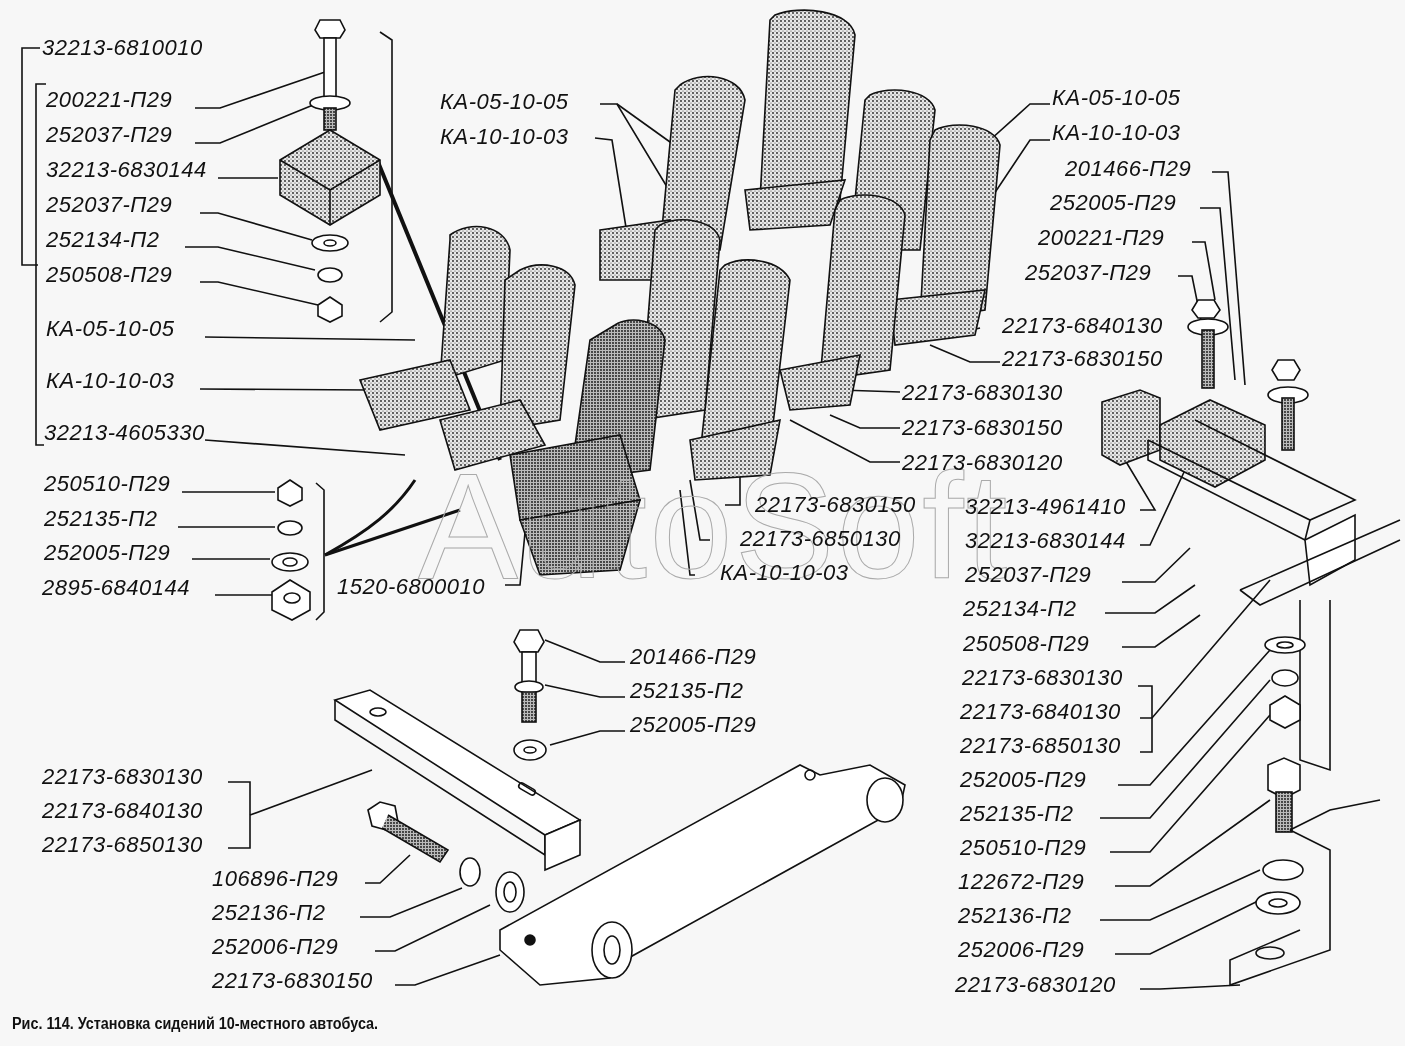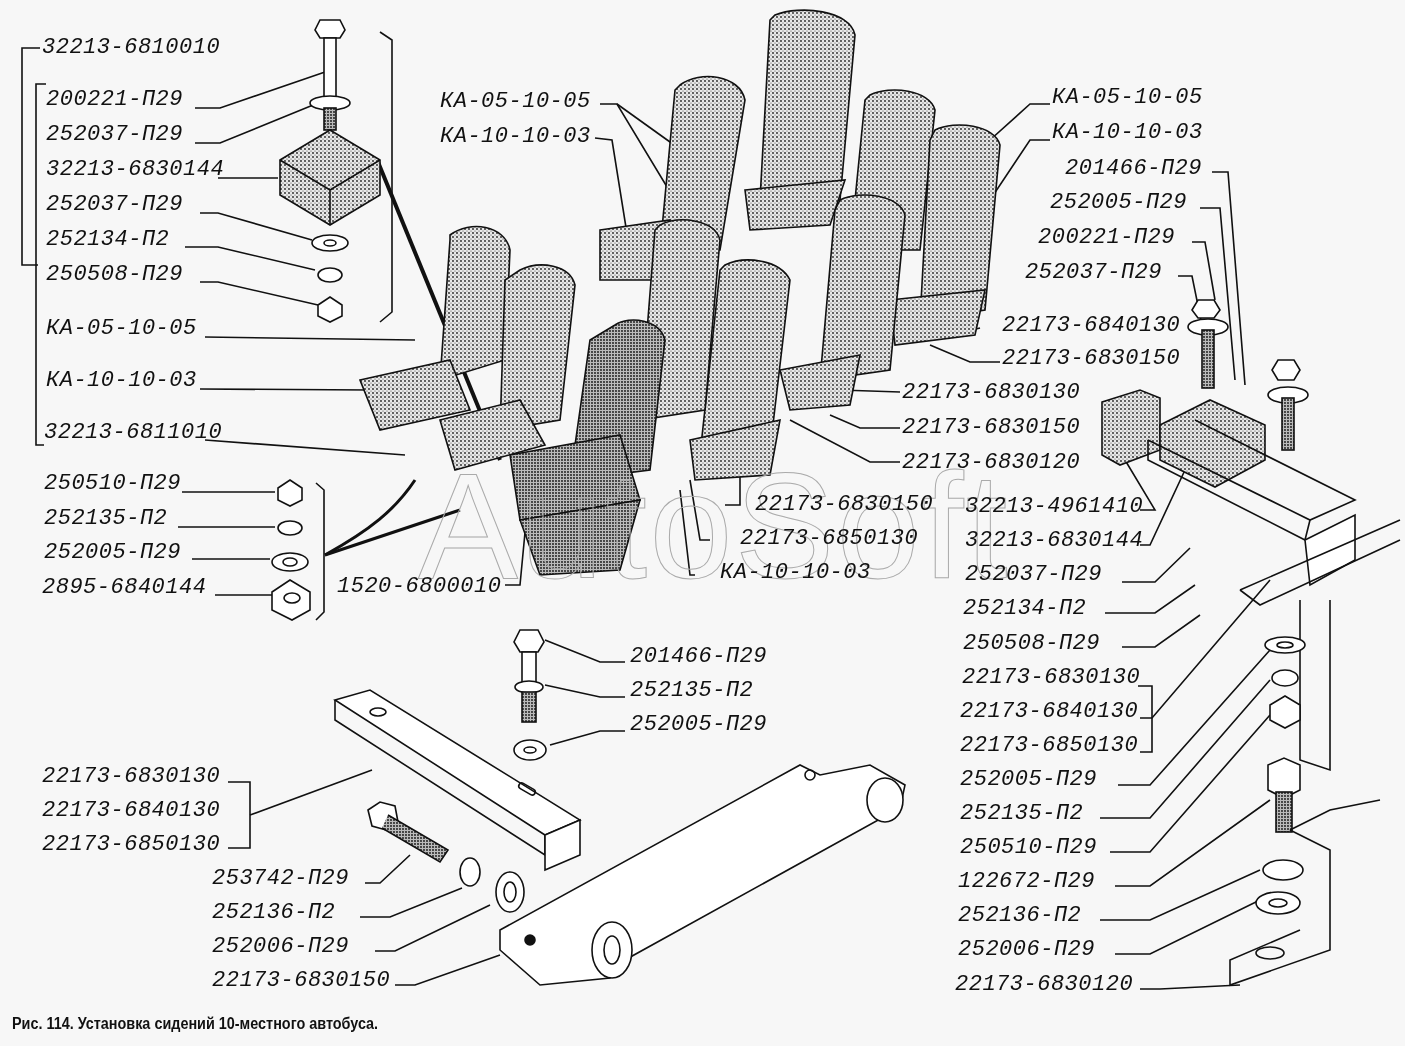--- a/index.html
+++ b/index.html
@@ -1,18 +1,18 @@
 <!DOCTYPE html>
 <html><head>
 <meta charset="utf-8">
 <style>
   html, body { margin:0; padding:0; background:#f7f7f7; }
   body { width:1405px; height:1046px; position:relative; overflow:hidden; font-family:"Liberation Sans", sans-serif; }
   #stage { position:absolute; left:0; top:0; width:1405px; height:1046px; }
-  .lbl { position:absolute; font-family:Liberation Mono, monospace; font-style:italic; font-size:22px; color:#111; white-space:nowrap; letter-spacing:0.5px; line-height:24px; }
+  .lbl { position:absolute; font-family:Liberation Sans, sans-serif; font-style:italic; font-size:22px; color:#111; white-space:nowrap; letter-spacing:0.5px; line-height:24px; }
   .caption { position:absolute; left:12px; top:1015px; font-family:"Liberation Sans", sans-serif; font-size:16px; color:#111; font-weight:bold; transform:scaleX(0.9); transform-origin:left; }
   .watermark { position:absolute; left:418px; top:440px; font-family:"Liberation Sans", sans-serif; font-size:150px; color:transparent; -webkit-text-stroke:1px #aaa; letter-spacing:2px; }
   svg { position:absolute; left:0; top:0; }
 </style>
 </head>
 <body>
 
 <div id="stage">
 
 <svg width="1405" height="1046" viewBox="0 0 1405 1046">
@@ -196,21 +196,21 @@
 
 <div class="lbl" style="left:42px;top:36px">32213-6810010</div>
 <div class="lbl" style="left:46px;top:88px">200221-П29</div>
 <div class="lbl" style="left:46px;top:123px">252037-П29</div>
 <div class="lbl" style="left:46px;top:158px">32213-6830144</div>
 <div class="lbl" style="left:46px;top:193px">252037-П29</div>
 <div class="lbl" style="left:46px;top:228px">252134-П2</div>
 <div class="lbl" style="left:46px;top:263px">250508-П29</div>
 <div class="lbl" style="left:46px;top:317px">КА-05-10-05</div>
 <div class="lbl" style="left:46px;top:369px">КА-10-10-03</div>
-<div class="lbl" style="left:44px;top:421px">32213-6811010</div>
+<div class="lbl" style="left:44px;top:421px">32213-4605330</div>
 
 <div class="lbl" style="left:44px;top:472px">250510-П29</div>
 <div class="lbl" style="left:44px;top:507px">252135-П2</div>
 <div class="lbl" style="left:44px;top:541px">252005-П29</div>
 <div class="lbl" style="left:42px;top:576px">2895-6840144</div>
 
 <div class="lbl" style="left:440px;top:90px">КА-05-10-05</div>
 <div class="lbl" style="left:440px;top:125px">КА-10-10-03</div>
 <div class="lbl" style="left:337px;top:575px">1520-6800010</div>
 <div class="lbl" style="left:755px;top:493px">22173-6830150</div>
@@ -245,20 +245,20 @@
 <div class="lbl" style="left:958px;top:938px">252006-П29</div>
 <div class="lbl" style="left:955px;top:973px">22173-6830120</div>
 
 <div class="lbl" style="left:630px;top:645px">201466-П29</div>
 <div class="lbl" style="left:630px;top:679px">252135-П2</div>
 <div class="lbl" style="left:630px;top:713px">252005-П29</div>
 
 <div class="lbl" style="left:42px;top:765px">22173-6830130</div>
 <div class="lbl" style="left:42px;top:799px">22173-6840130</div>
 <div class="lbl" style="left:42px;top:833px">22173-6850130</div>
-<div class="lbl" style="left:212px;top:867px">253742-П29</div>
+<div class="lbl" style="left:212px;top:867px">106896-П29</div>
 <div class="lbl" style="left:212px;top:901px">252136-П2</div>
 <div class="lbl" style="left:212px;top:935px">252006-П29</div>
 <div class="lbl" style="left:212px;top:969px">22173-6830150</div>
 
 <div class="caption">Рис. 114. Установка сидений 10-местного автобуса.</div>
 
 </div>
 
 </body></html>

